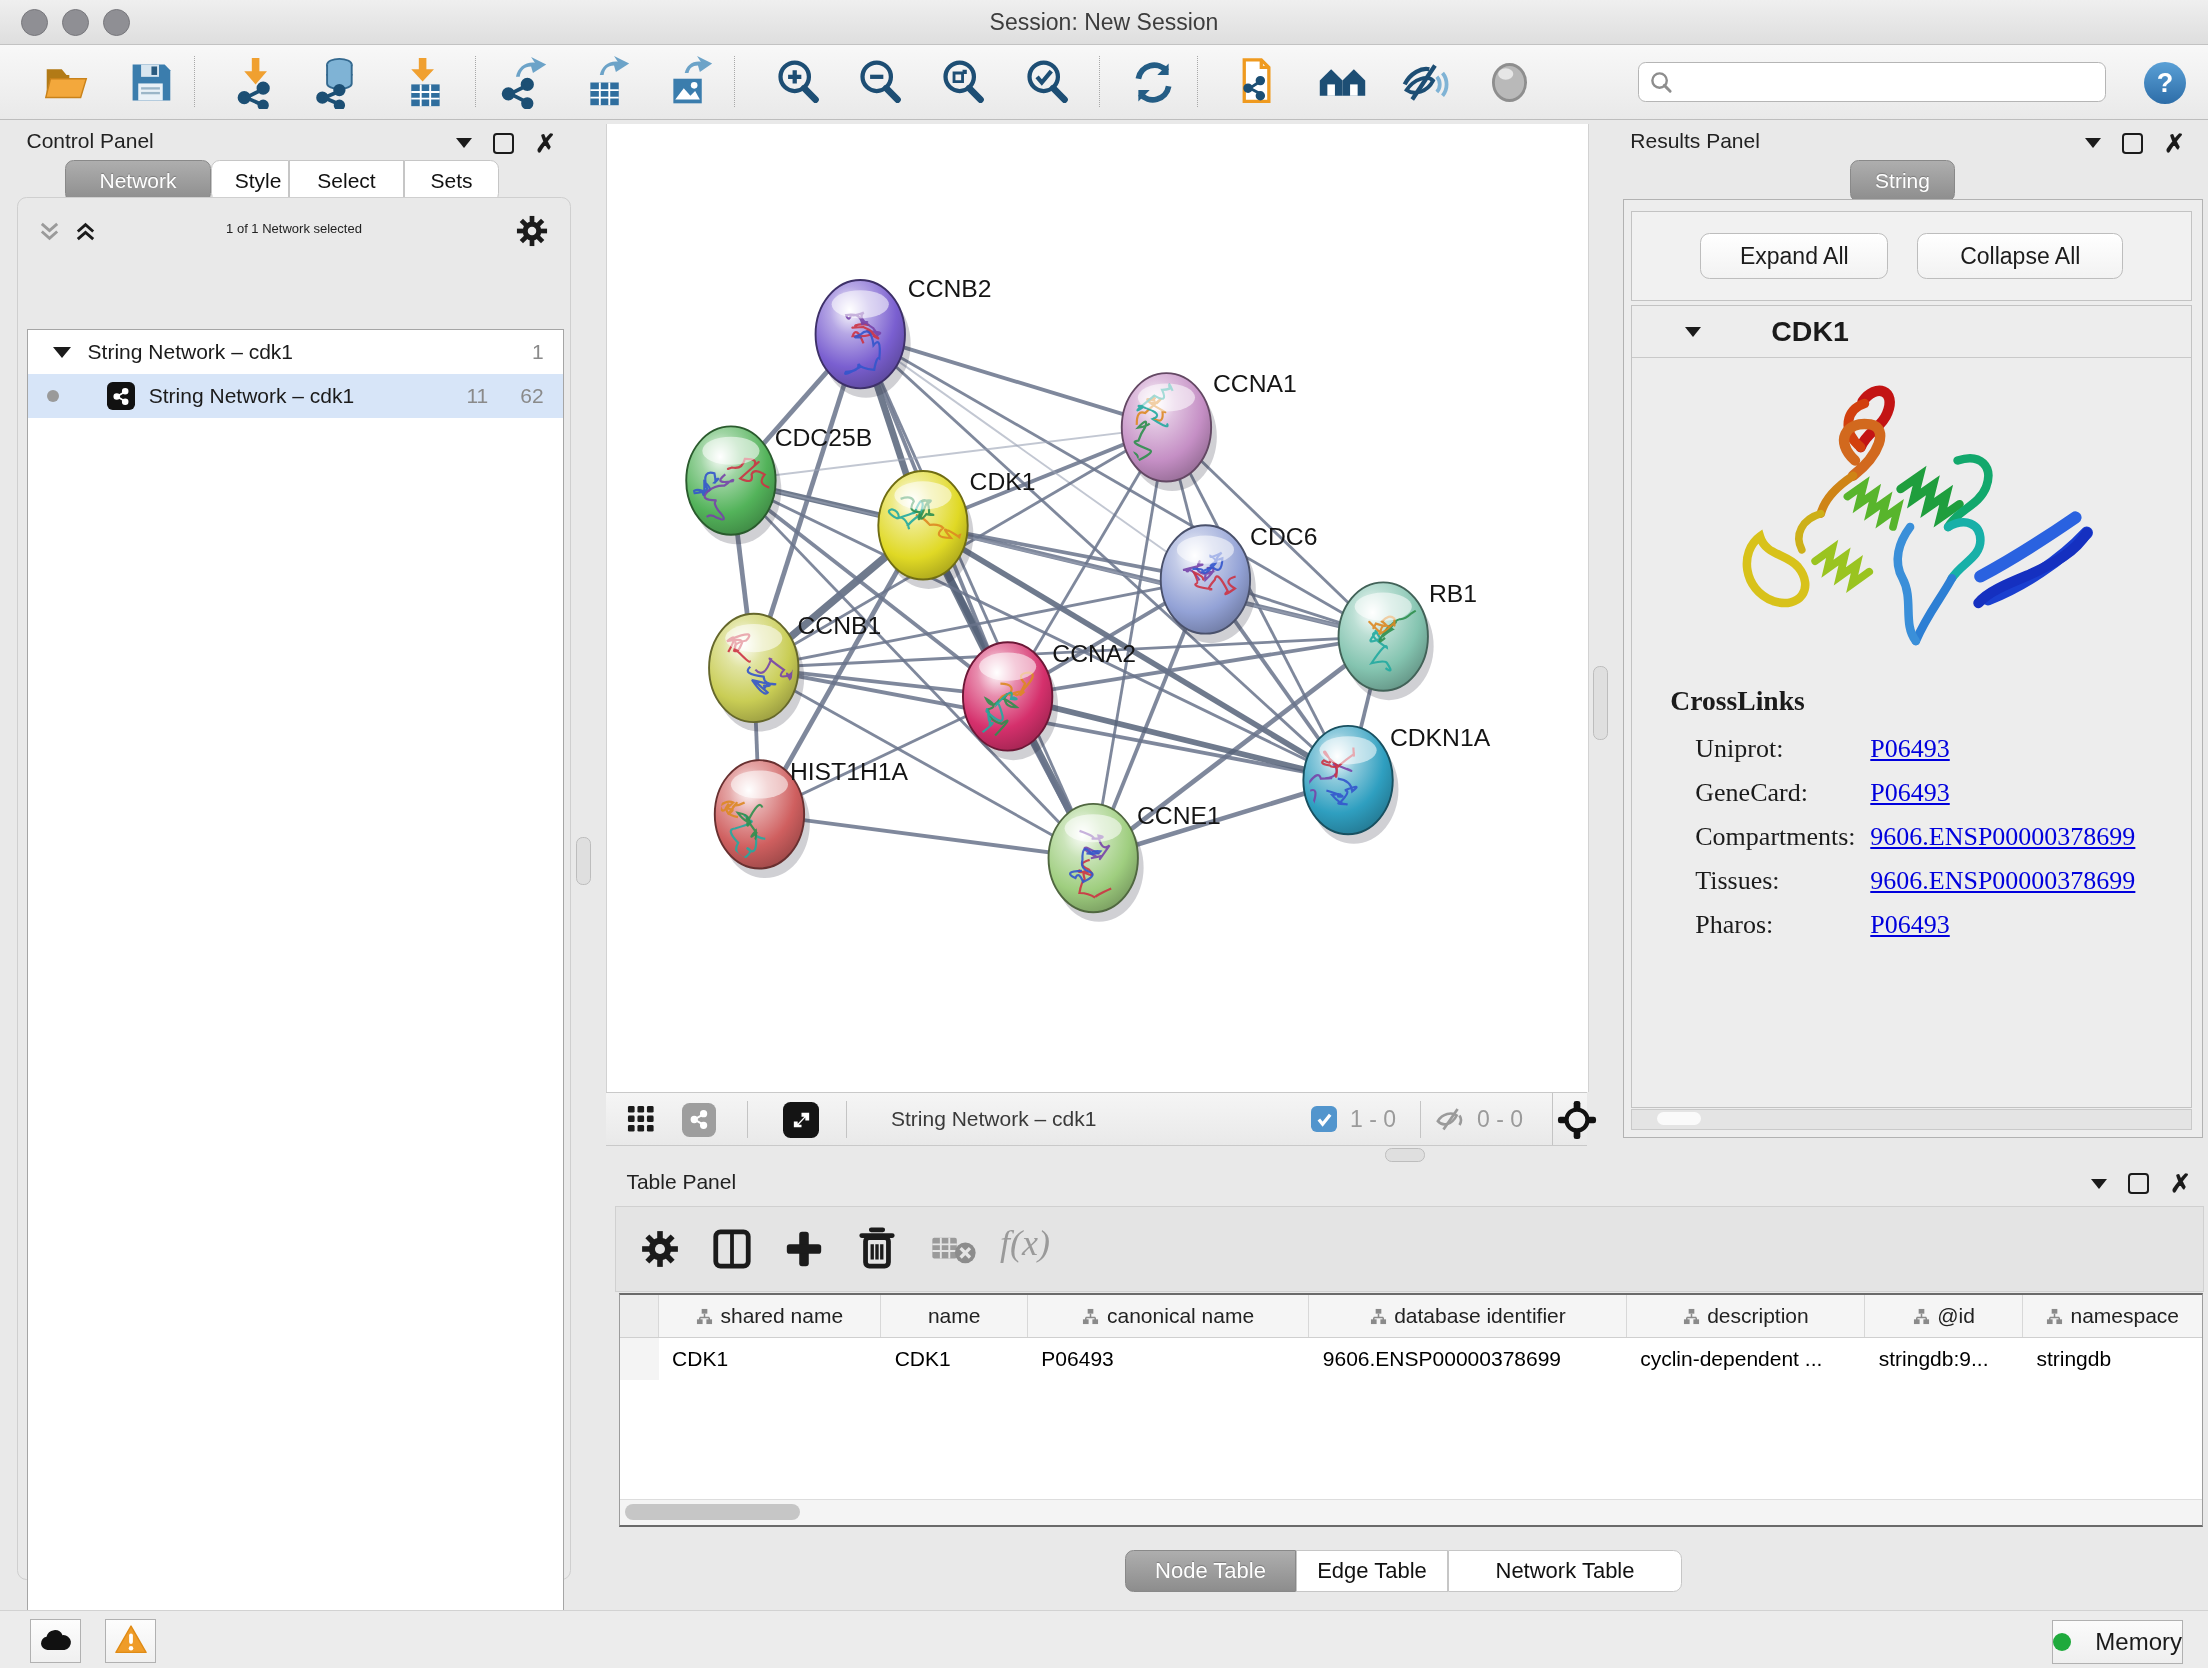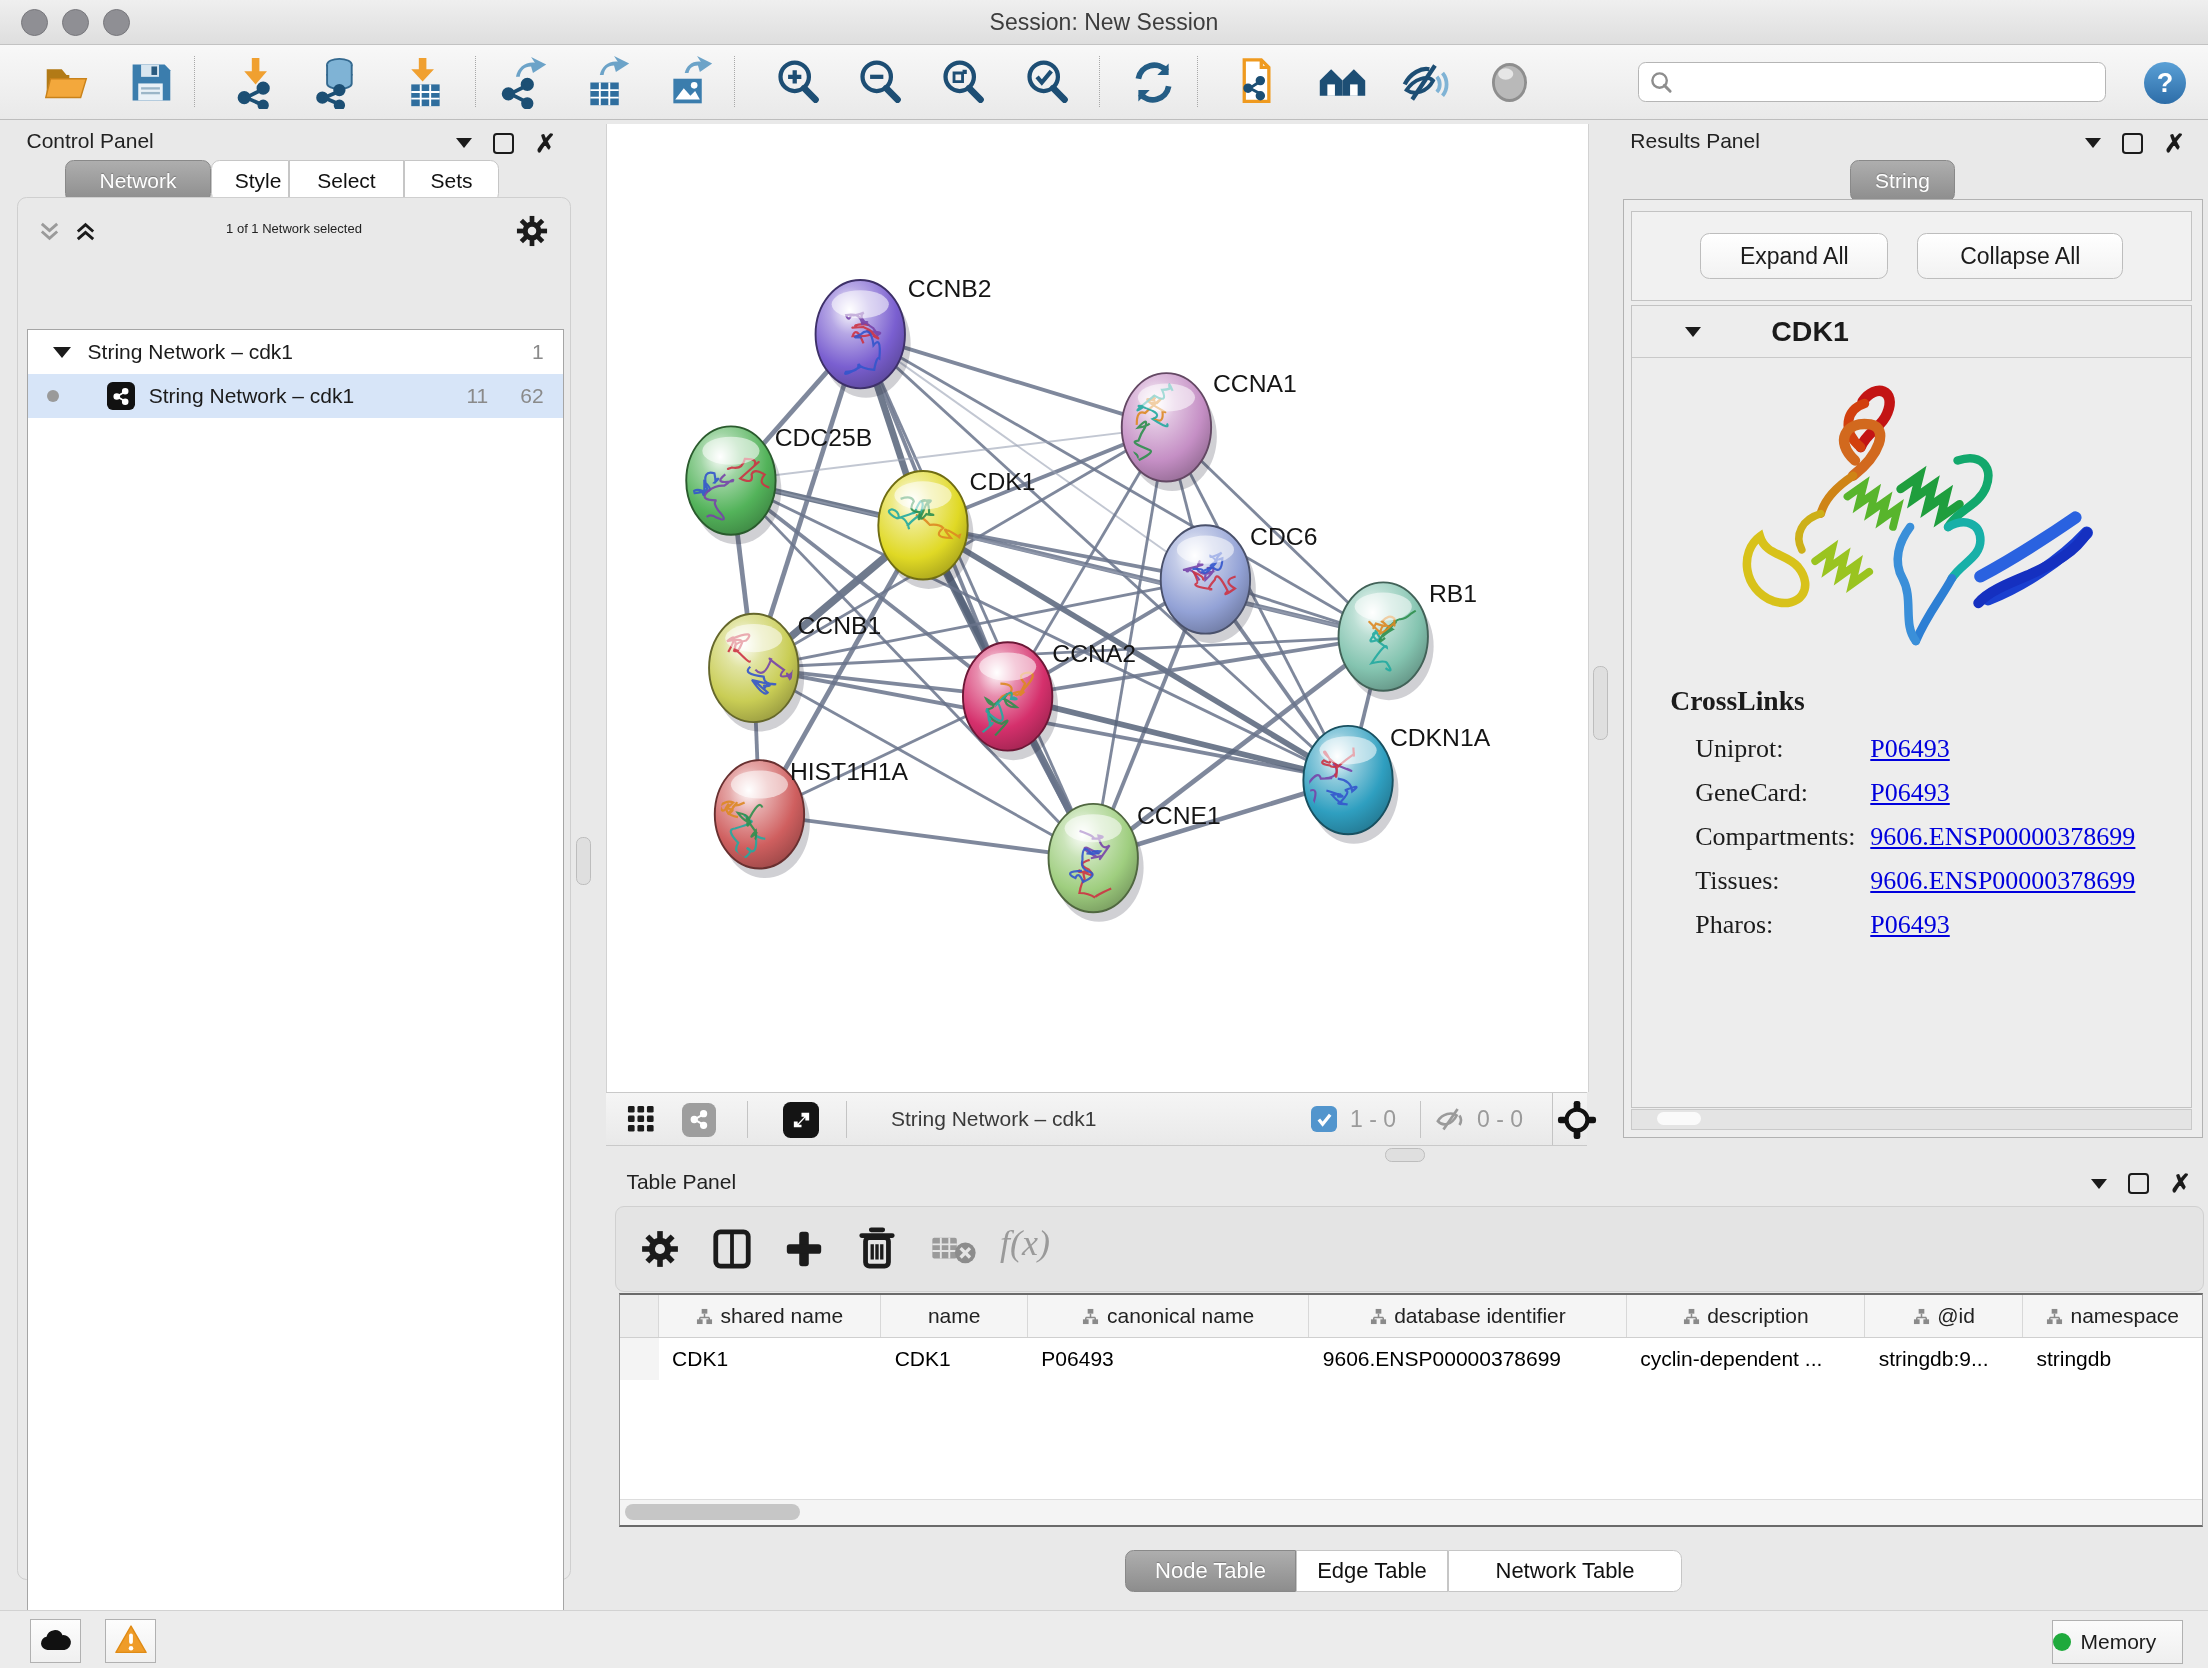--- a/index.html
+++ b/index.html
@@ -45,39 +45,39 @@
   .nfcnt{font-size:23px;color:#9a9a9a;line-height:52px;}
   
   .rpanel{left:1617px;top:123px;width:592px;height:1015px;}
   .rbox{left:5.7px;top:76px;width:578px;height:937px;background:#ededed;border:1px solid #b2b2b2;}
   .rbtn{height:44px;background:linear-gradient(#ffffff,#f2f2f2);border:1px solid #bdbdbd;border-radius:9.5px;
         font-size:23px;display:flex;align-items:center;justify-content:center;}
   .serif{font-family:"Liberation Serif",serif;}
   .xlink{color:#0000dd;text-decoration:underline;}
   
   .tpanel{left:615px;top:1162px;width:1593px;height:443px;}
-  .ttool{left:0;top:44px;width:1587px;height:84px;background:#e4e4e4;border:1px solid #d0d0d0;border-radius:9px;}
+  .ttool{left:0;top:44px;width:1587px;height:84px;background:#e4e4e4;border:1px solid #d0d0d0;border-radius:0;}
   .tblwrap{left:3.8px;top:131px;width:1584px;height:234px;background:#fff;border:1px solid #9c9c9c;
            border-top:2.9px solid #6a6a6a;border-bottom:2.9px solid #6a6a6a;box-sizing:border-box;}
   .thead{display:flex;height:42px;background:#f5f5f5;border-bottom:1px solid #cfcfcf;}
   .th{display:flex;align-items:center;justify-content:center;gap:7.6px;font-size:21px;color:#222;
       border-right:1px solid #d8d8d8;box-sizing:border-box;overflow:hidden;white-space:nowrap;}
   .trow{display:flex;height:42px;}
   .td{font-size:21px;color:#000;padding-left:13.3px;display:flex;align-items:center;box-sizing:border-box;
       overflow:hidden;white-space:nowrap;}
   .hscroll{position:absolute;left:0;bottom:0;width:100%;height:25px;background:#f4f4f4;border-top:1px solid #ddd;}
   .hthumb{position:absolute;left:5.7px;top:3.8px;width:175px;height:16px;border-radius:8.6px;background:#c6c6c6;}
   .btab{height:42px;font-size:22px;}
   
   .statusbar{left:0;top:1610px;width:2208px;height:58px;background:#ececec;border-top:1px solid #d2d2d2;}
   .sbtn{top:7.6px;width:51px;height:44px;background:linear-gradient(#fdfdfd,#f0f0f0);border:1.9px solid #b1b1b1;
         display:flex;align-items:center;justify-content:center;box-sizing:border-box;}
   .membtn{left:2052px;top:8.6px;width:131px;height:44px;background:linear-gradient(#fbfbfb,#efefef);
-          border:1.9px solid #b1b1b1;display:flex;align-items:center;justify-content:flex-start;gap:9.5px;
-          font-size:21px;box-sizing:border-box;}
+          border:1.9px solid #b1b1b1;display:flex;align-items:center;justify-content:space-between;gap:9.5px;
+          font-size:24px;box-sizing:border-box;}
   .handle{background:#dfdfdf;border:1px solid #bdbdbd;border-radius:6.7px;}
   .caret{width:0;height:0;border-left:8.6px solid transparent;border-right:8.6px solid transparent;border-top:10.5px solid #1b1b1b;}
   .sqbtn{width:21px;height:21px;border:2.9px solid #1b1b1b;border-radius:3.8px;box-sizing:border-box;}
   .xglyph{font-size:25px;font-weight:bold;color:#1b1b1b;line-height:21px;}
 </style>
 </head>
 <body>
 
 <div class="app">
 

